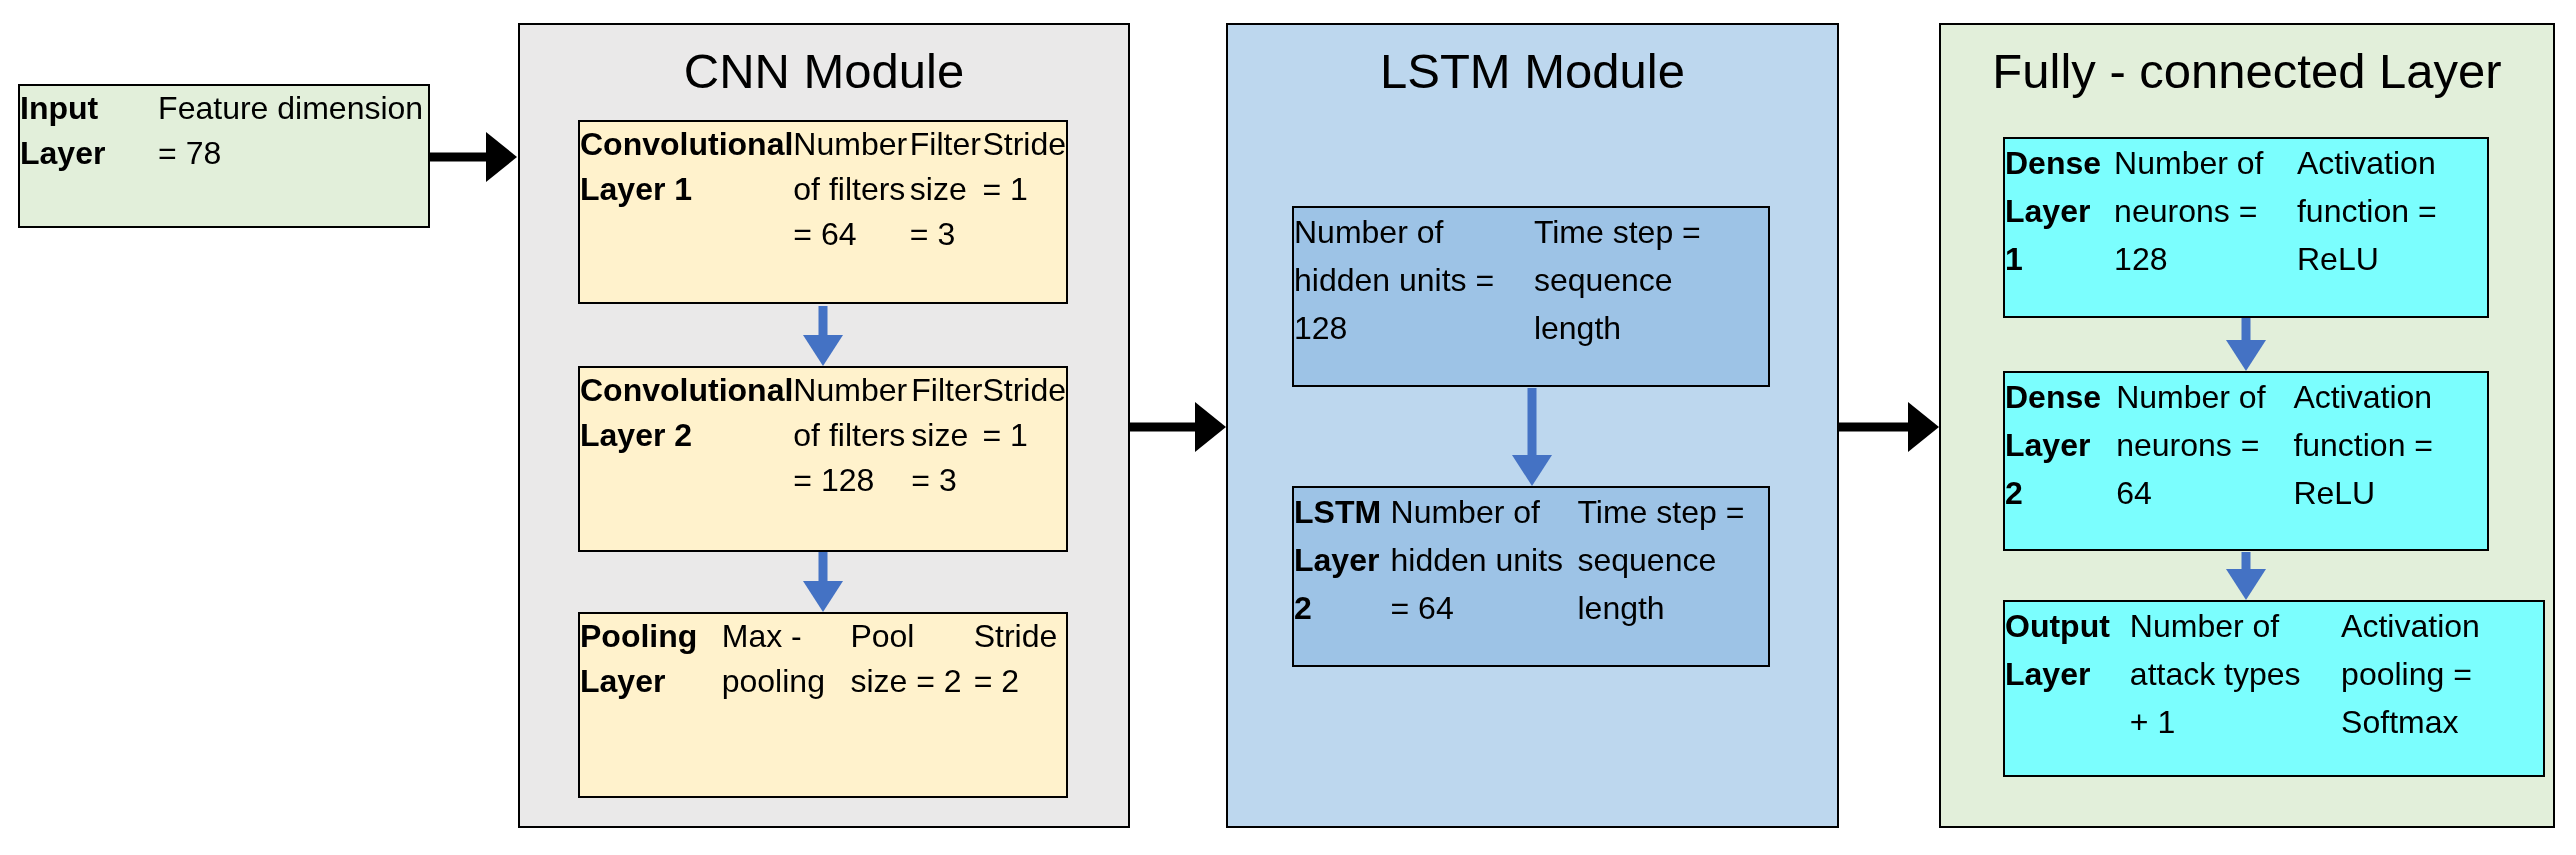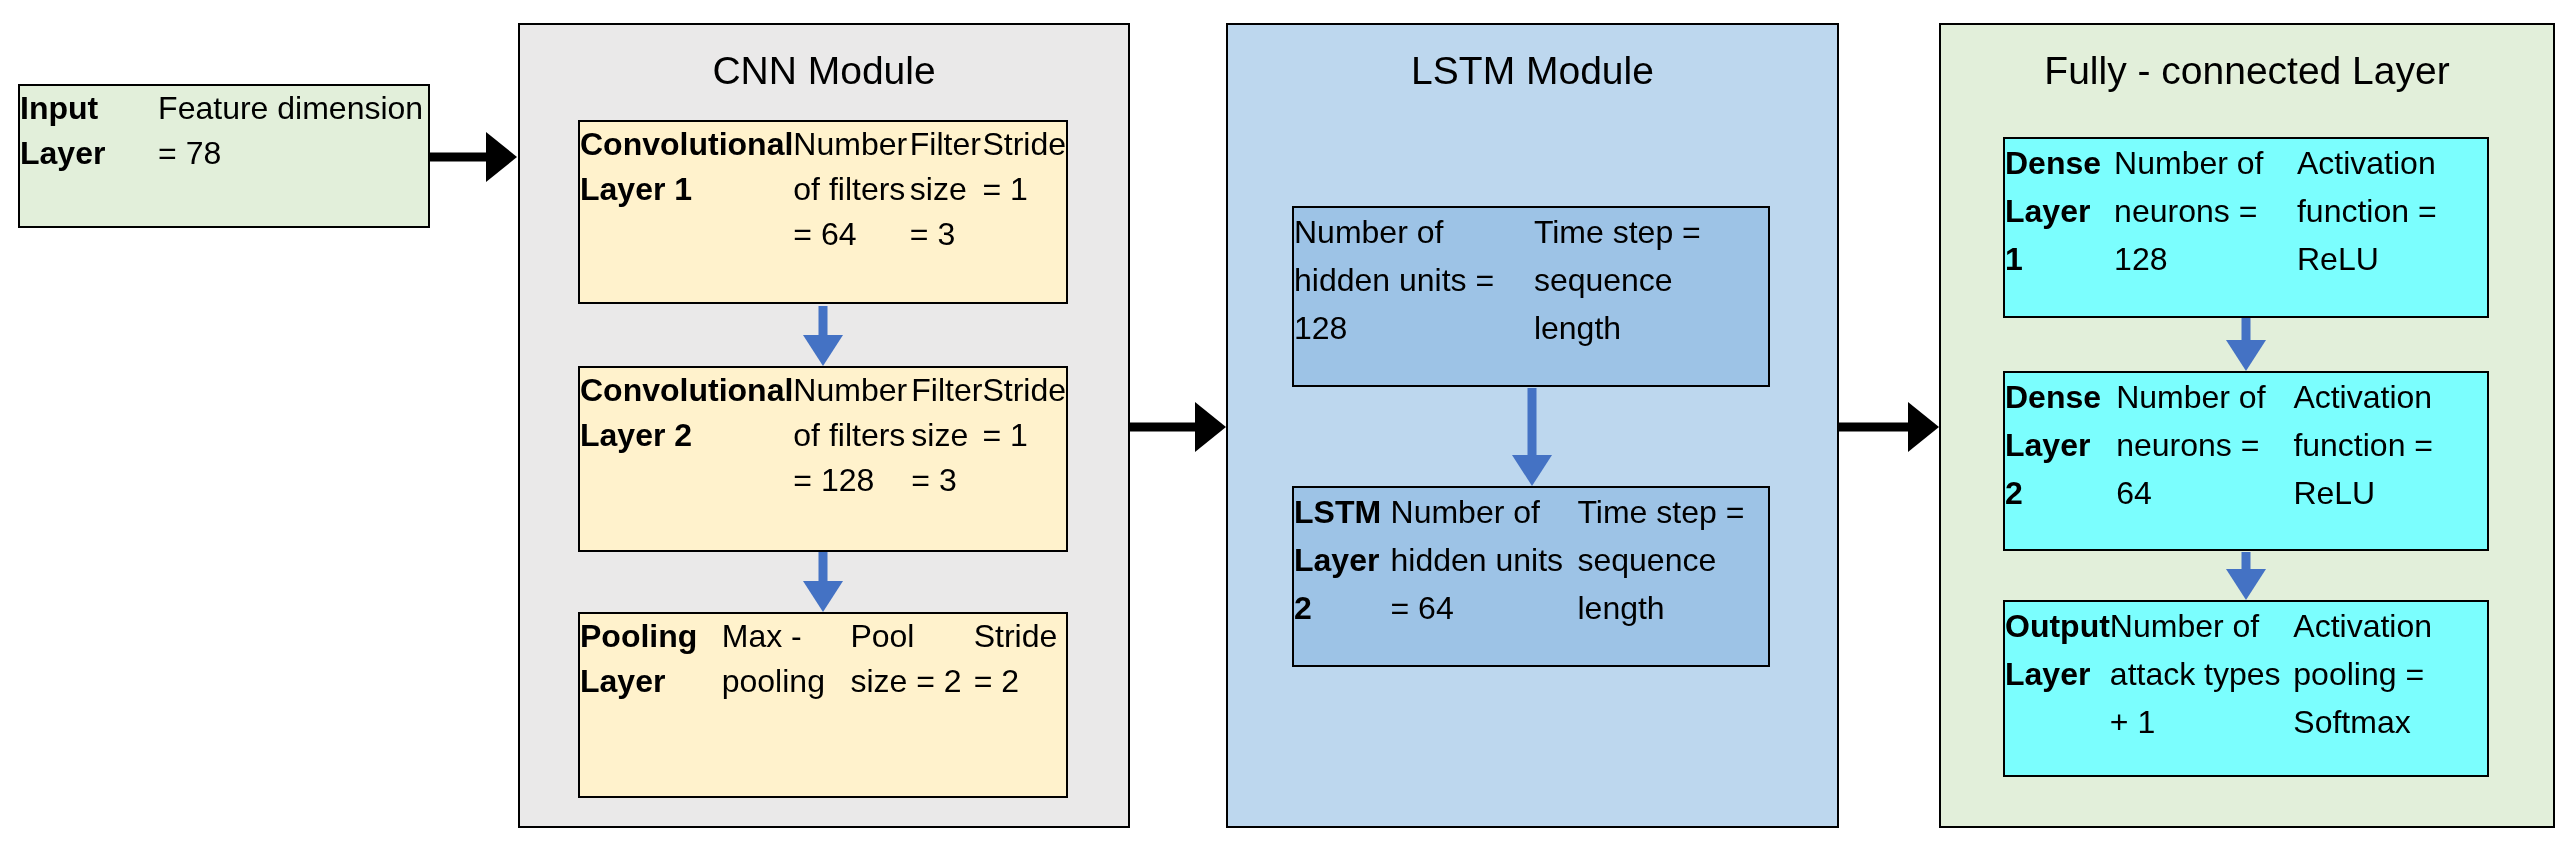--- a/index.html
+++ b/index.html
@@ -11,21 +11,21 @@
     color:#000;
     overflow:hidden;
   }
   .abs{position:absolute;box-sizing:border-box;}
   .bordered{border:2.7px solid #000;}
 
   
   .module{background:#eee;}
   .module-title{
     position:absolute;left:0;top:20px;width:100%;
-    text-align:center;font-size:39px;line-height:52px;font-weight:400;
+    text-align:center;font-size:49px;line-height:52px;font-weight:400;
     letter-spacing:0px;
   }
   .cnn-module{background:var(--module-gray,#eae9e9);}
   .lstm-module{background:var(--lstm-bg-blue,#bdd7ee);}
   .fc-module{background:var(--fc-green,#e2efda);}
 
   
   .node{
     display:flex;flex-direction:row;justify-content:center;
     text-align:left;font-size:32px;line-height:46px;
@@ -164,21 +164,21 @@
       <div class="box-title">Dense Layer 2</div>
       <div>Number of neurons = 64</div>
       <div>Activation function = ReLU</div>
     </div>
 
     <div class="varrow" style="left:285px;top:527px;height:48px;">
       <div class="stem"></div>
       <div class="head"></div>
     </div>
 
-    <div class="abs bordered node cyan" style="left:62px;top:575px;width:486px;height:177px;">
+    <div class="abs bordered node cyan" style="left:62px;top:575px;width:542px;height:177px;gap:20px;">
       <div class="box-title">Output Layer</div>
       <div>Number of attack types + 1</div>
       <div>Activation pooling = Softmax</div>
     </div>
   </div>
 
 </div>
 
 
 </body></html>

